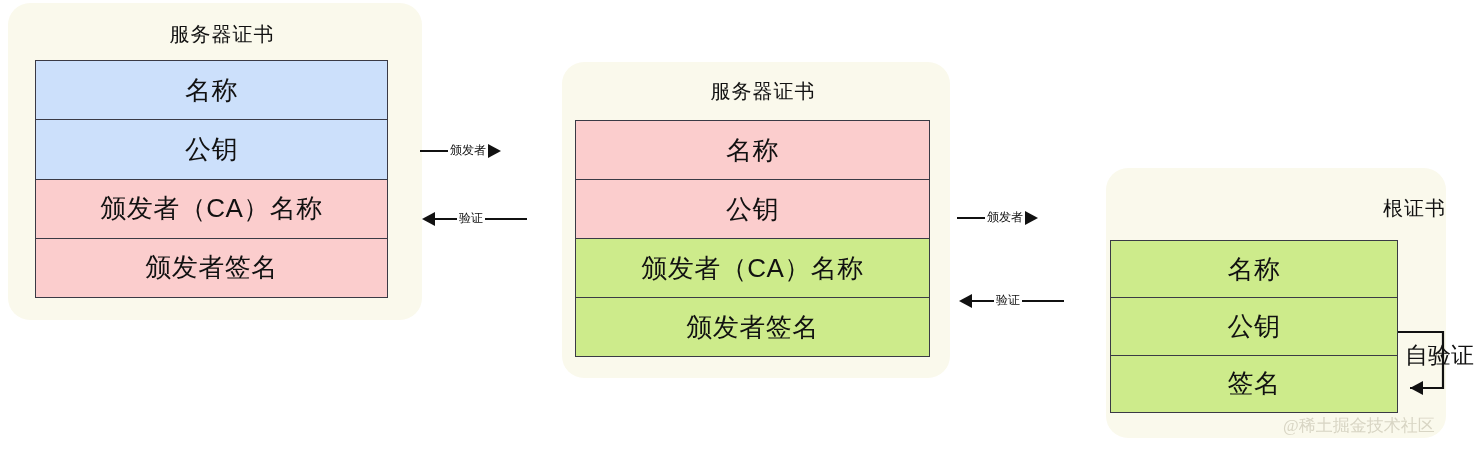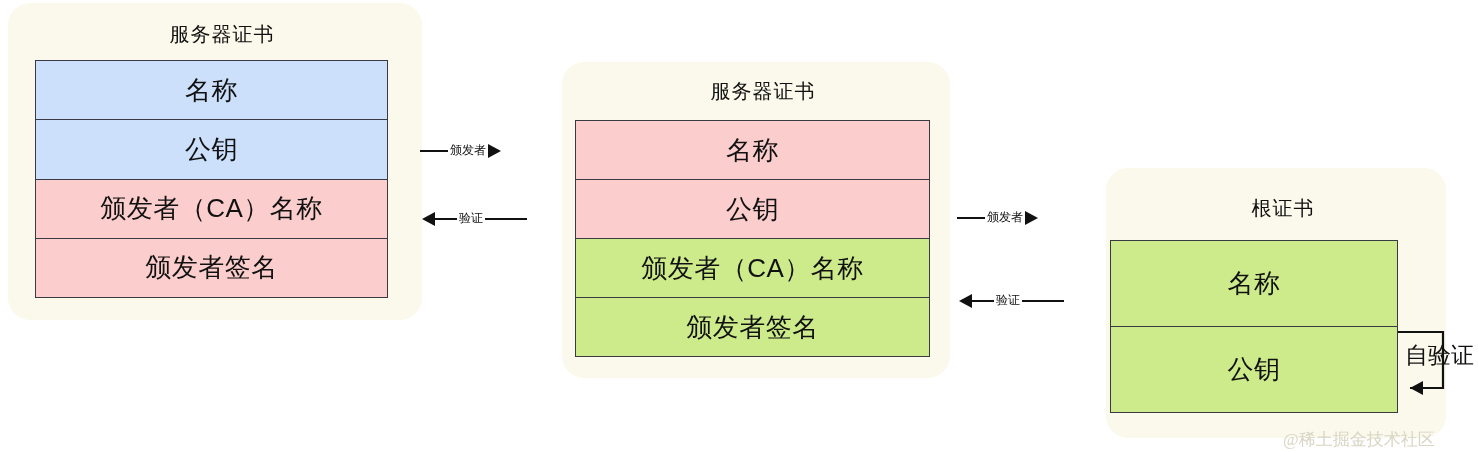--- a/index.html
+++ b/index.html
@@ -126,25 +126,26 @@
     <div class="cert-title" style="top:16px;">服务器证书</div>
   </div>
   <div class="cert-table" style="left:575px; top:120px; width:355px; height:237px;">
     <div class="cert-row fill-pink">名称</div>
     <div class="cert-row fill-pink">公钥</div>
     <div class="cert-row fill-green">颁发者（CA）名称</div>
     <div class="cert-row fill-green">颁发者签名</div>
   </div>
 
   <div class="cert-card" style="left:1106px; top:168px; width:340px; height:270px;">
-    <div class="cert-title" style="top:27px;">根证书</div>
+    <div class="cert-title" style="top:27px;text-align:right;">根证书</div>
   </div>
   <div class="cert-table" style="left:1110px; top:240px; width:288px; height:173px;">
     <div class="cert-row fill-green">名称</div>
     <div class="cert-row fill-green">公钥</div>
+    <div class="cert-row fill-green">签名</div>
   </div>
 
   <div class="arrow-label" style="left:420px; top:142px;">
     <span class="arrow-line" style="width:28px;"></span>
     <span class="arrow-text">颁发者</span>
     <span class="arrow-head-right"></span>
   </div>
 
   <div class="arrow-label" style="left:422px; top:210px;">
     <span class="arrow-head-left"></span>
@@ -167,15 +168,15 @@
   </div>
 
   <div class="loop-wrap" style="left:1390px; top:318px; width:88px; height:86px;">
     <svg width="88" height="86" viewBox="0 0 88 86">
       <path d="M 8 14 L 53 14 L 53 70 L 20 70" fill="none" stroke="#111111" stroke-width="2.2"></path>
       <polygon points="20,70 33,63 33,77" fill="#111111"></polygon>
     </svg>
   </div>
   <div class="loop-label" style="left:1405px; top:340px;">自验证</div>
 
-  <div class="watermark" style="left:1283px; top:428px;font-family:Liberation Serif, serif;">@稀土掘金技术社区</div>
+  <div class="watermark" style="left:1283px; top:414px;font-family:Liberation Serif, serif;">@稀土掘金技术社区</div>
 
 </div>
 
 </body></html>

